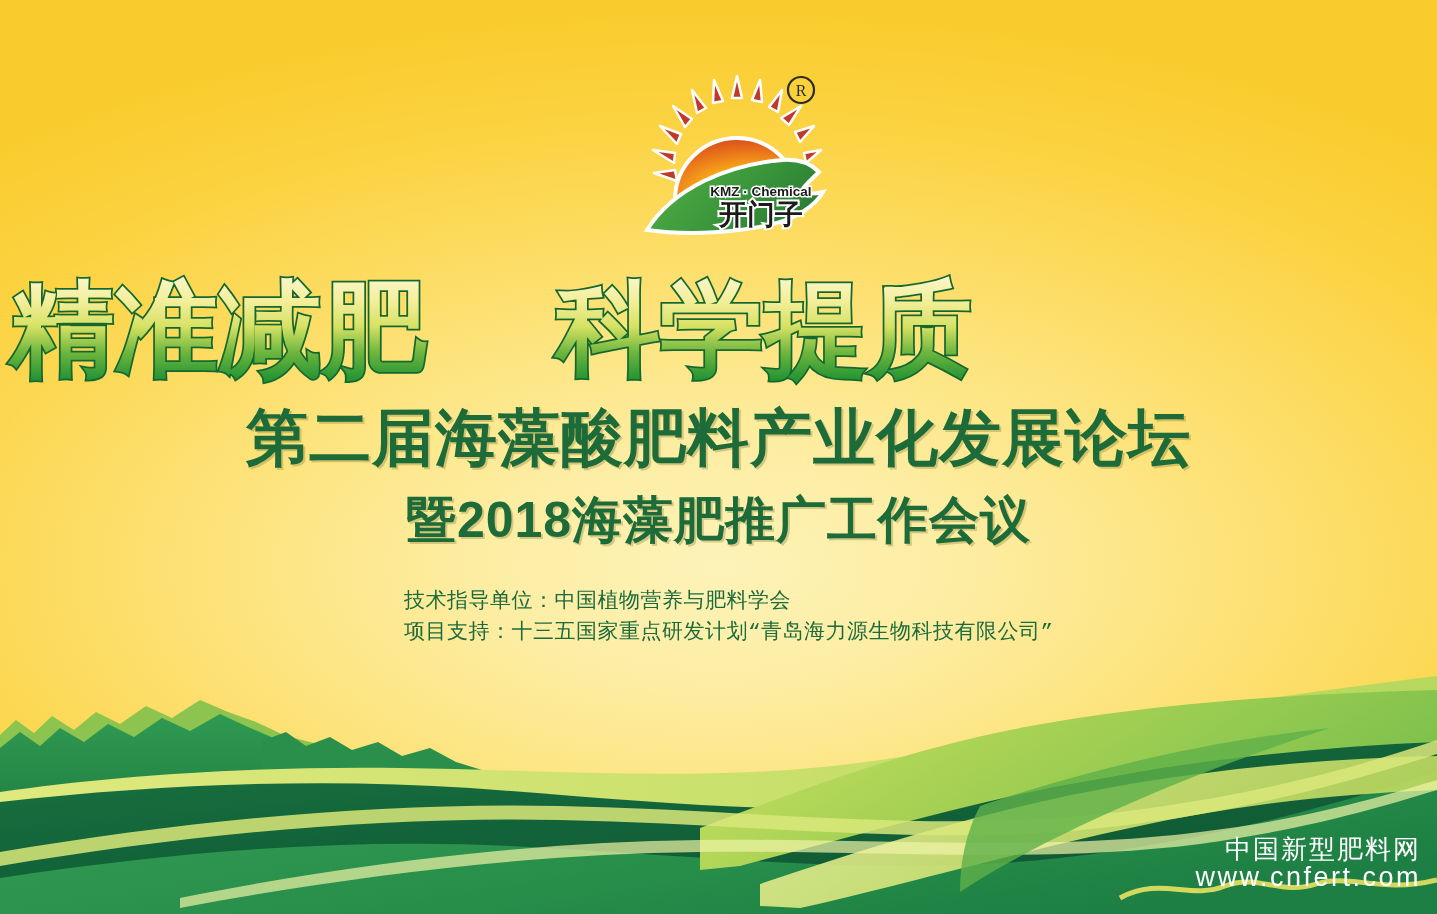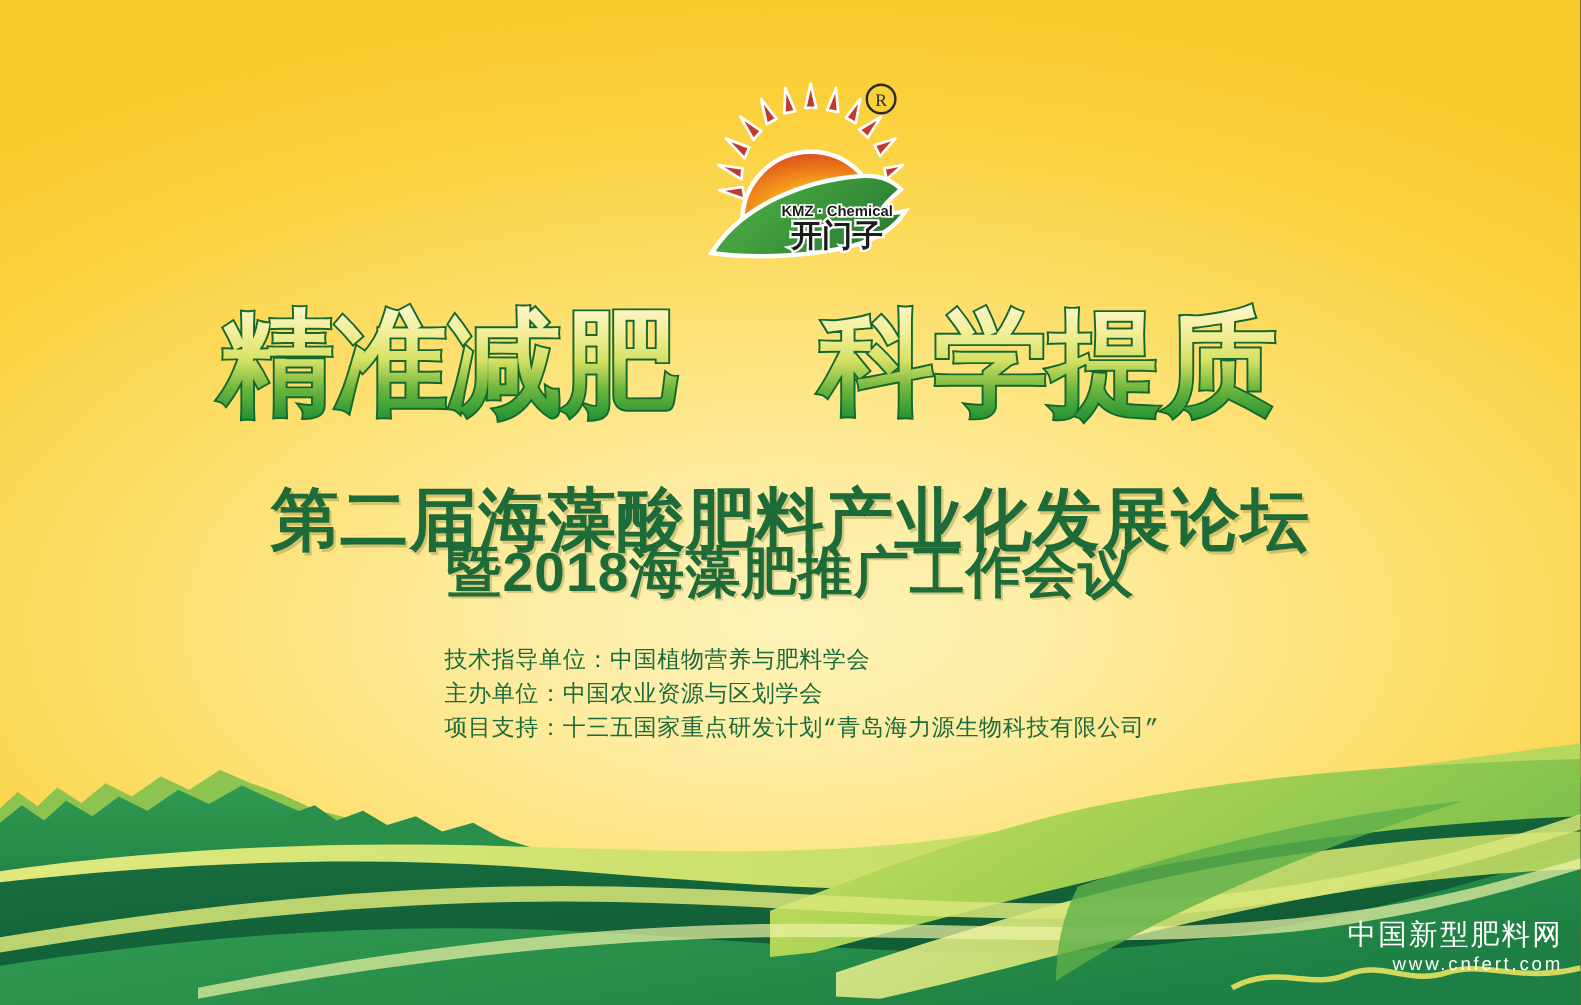--- a/index.html
+++ b/index.html
@@ -41,21 +41,20 @@
     height: 175px;
   }
   .logo-svg { display: block; width: 210px; height: 175px; }
 
   
   .headline {
     position: absolute;
     top: 268px;
     left: 0;
     width: 1437px;
-    text-align: center;
     white-space: nowrap;
   }
   .headline-inner {
     display: inline-block;
     position: relative;
   }
   .hl-svg { display: block; }
 
   
   .sub1, .sub2 {
@@ -66,21 +65,20 @@
     white-space: nowrap;
     color: #1c6b39;
     font-weight: bold;
     letter-spacing: 1px;
   }
   .sub1 {
     top: 402px;
     font-size: 62px;
     line-height: 72px;
     text-shadow: 2px 2px 0 rgba(120,110,40,0.30);
-    margin-top: 36px;
   }
   .sub2 {
     top: 484px;
     font-size: 50px;
     line-height: 72px;
     text-shadow: 2px 2px 0 rgba(120,110,40,0.30);
   }
 
   
   .credits {
@@ -103,21 +101,21 @@
     color: #ffffff;
   }
   .wm-cn {
     font-size: 26px;
     font-weight: normal;
     letter-spacing: 2px;
     line-height: 30px;
     white-space: nowrap;
   }
   .wm-url {
-    font-size: 17px;
+    font-size: 27px;
     letter-spacing: 2.5px;
     line-height: 26px;
     white-space: nowrap;
   }
 </style>
 </head>
 <body>
 
 <div id="banner">
 
@@ -266,21 +264,20 @@
         <text x="556" y="97" font-family="Liberation Sans, sans-serif" font-size="104" font-weight="bold" letter-spacing="0" fill="url(#hlGrad)" stroke="#14682f" stroke-width="3.5" paint-order="stroke">科学提质</text>
       </svg>
     </div>
   </div>
 
   <div class="sub1">第二届海藻酸肥料产业化发展论坛</div>
   <div class="sub2">暨2018海藻肥推广工作会议</div>
 
   <div class="credits">
     <div class="credit-line">技术指导单位：中国植物营养与肥料学会</div>
-    <div class="credit-line">主办单位：中国农业资源与区划学会</div>
     <div class="credit-line">项目支持：十三五国家重点研发计划“青岛海力源生物科技有限公司”</div>
   </div>
 
   <div class="watermark">
     <div class="wm-cn">中国新型肥料网</div>
     <div class="wm-url">www.cnfert.com</div>
   </div>
 
 </div>
 

